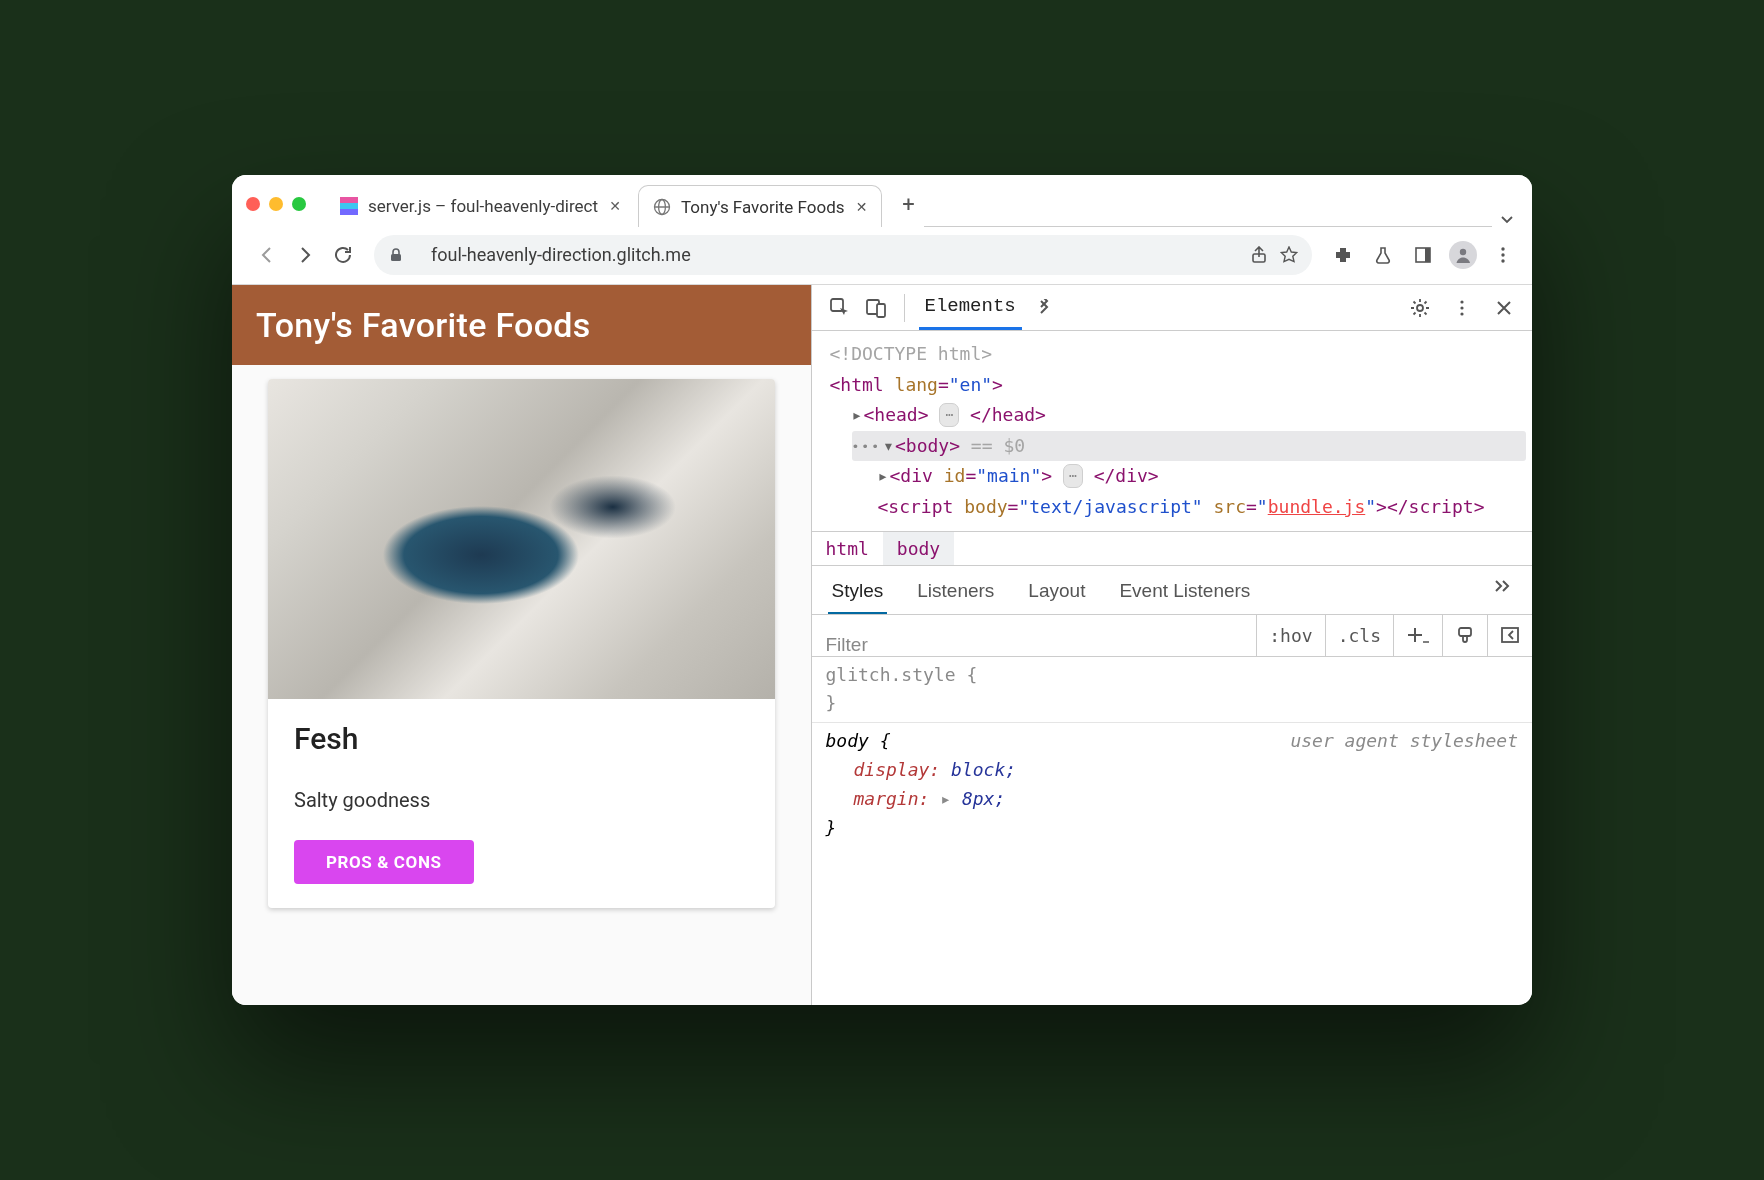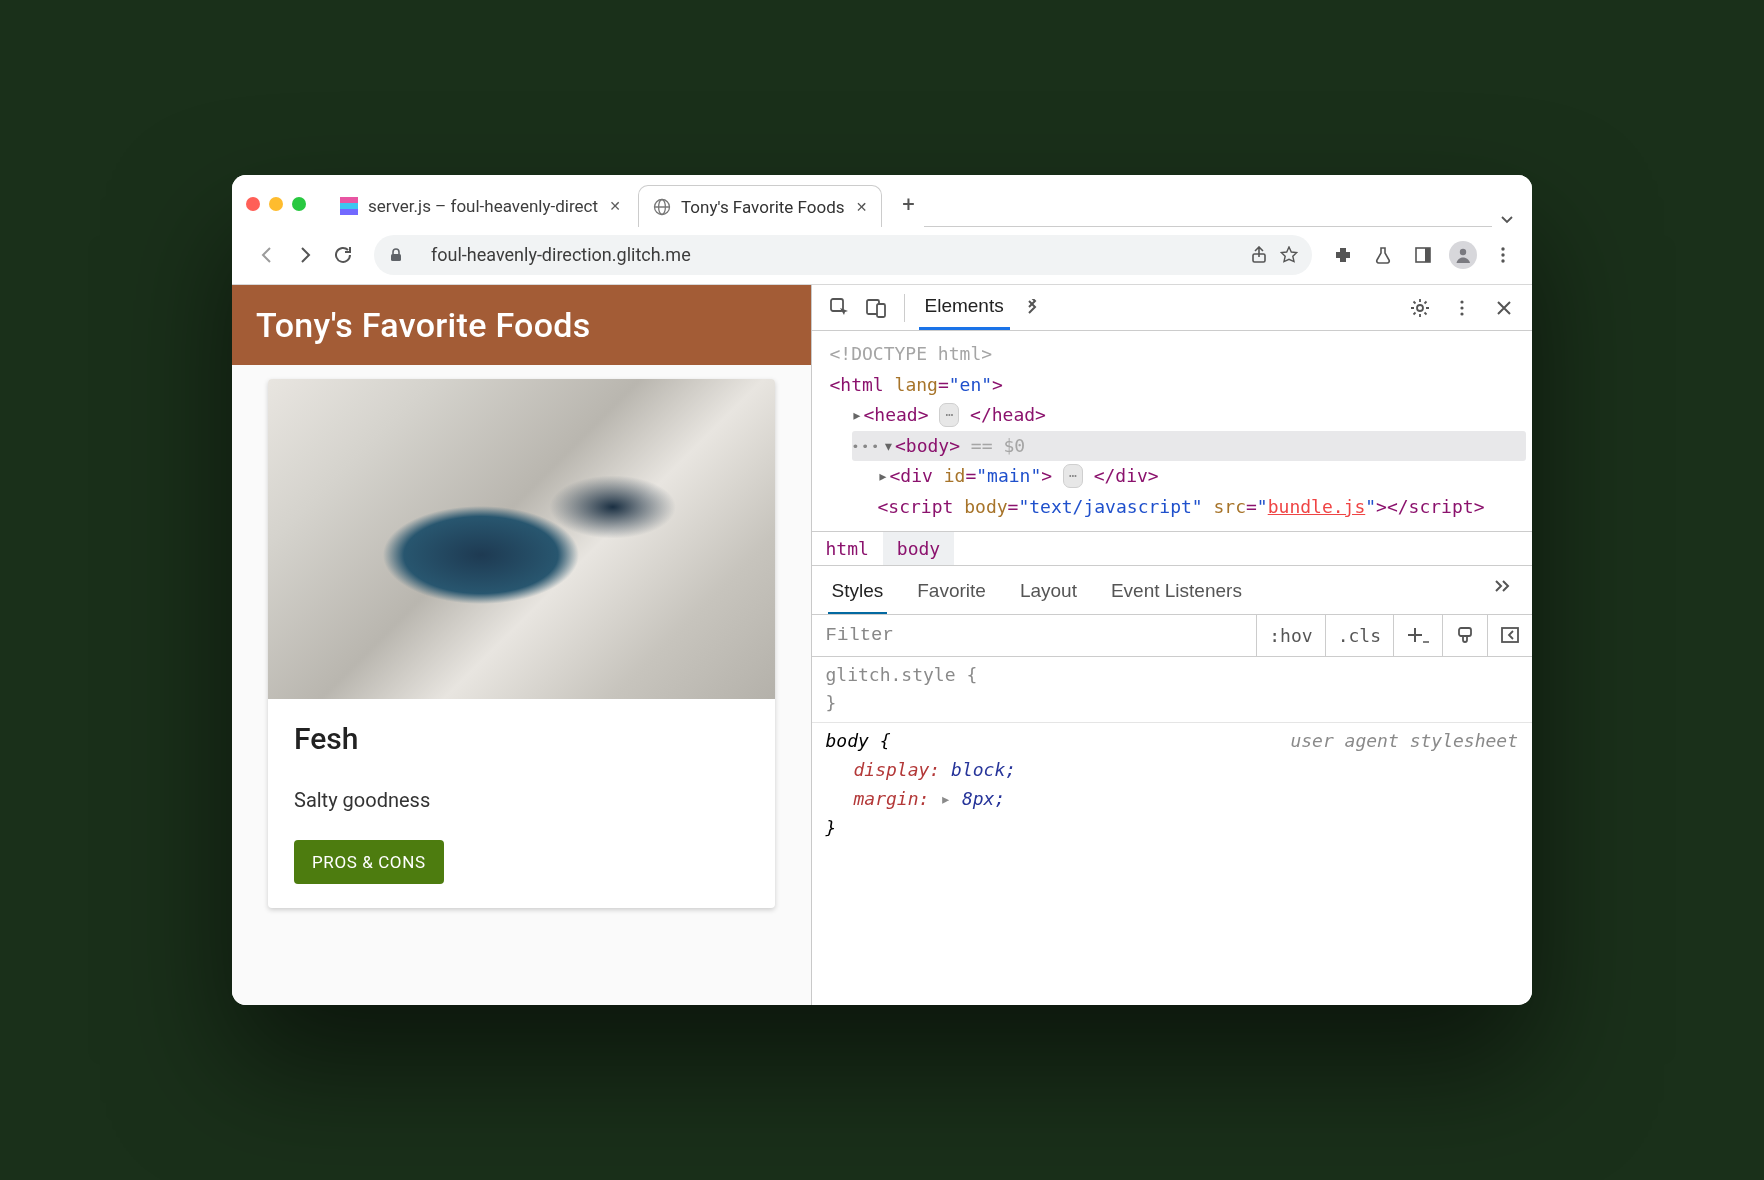--- a/index.html
+++ b/index.html
@@ -64,30 +64,30 @@
     background:
       radial-gradient(ellipse 140px 70px at 42% 55%, #1e3a52 0%, #28566f 55%, rgba(0,0,0,0) 70%),
       radial-gradient(ellipse 90px 45px at 68% 40%, #1a2f42 0%, rgba(0,0,0,0) 70%),
       linear-gradient(135deg,#e8e5e0 0%, #d5d3cd 20%, #b9b6af 45%, #e8e5e0 60%, #c7c4bd 80%, #b4b1aa 100%);
     position:relative;
   }
   .card-body { padding:22px 26px 24px; }
   .card-title { font-size:30px; color:#222; margin:0 0 32px; font-weight:500; }
   .card-text { font-size:20px; color:#333; margin:0 0 28px; }
   .card-btn {
-    display:inline-block; background:#4d7c0f; color:#fff;
-    padding:12px 18px; border-radius:4px; font-weight:400;
+    display:inline-block; background:#d946ef; color:#fff;
+    padding:12px 32px; border-radius:4px; font-weight:700;
     font-size:17px; letter-spacing:0.6px;
   }
 
   
   .devtools { flex:1; display:flex; flex-direction:column; border-left:1px solid #c9c9c9; font-family:ui-monospace, SFMono-Regular, Menlo, Consolas, monospace; background:#fff; }
   .dt-tabbar {
     display:flex; align-items:center; gap:8px; height:46px; padding:0 14px;
-    border-bottom:1px solid #ccc; font-family:Liberation Sans, sans-serif;
+    border-bottom:1px solid #ccc; font-family:Liberation Mono, monospace;
   }
   .dt-tabbar .ico { width:28px; height:28px; display:flex; align-items:center; justify-content:center; color:#555; }
   .dt-tab { font-size:19px; color:#555; padding:10px 6px; }
   .dt-tab.active { color:#222; border-bottom:3px solid #1a73e8; }
   .dt-tabbar .right { margin-left:auto; display:flex; align-items:center; gap:14px; }
   .dt-vsep { width:1px; height:28px; background:#ccc; margin:0 6px; }
 
   .dom {
     font-size:18px; line-height:1.7; padding:8px 6px 8px 10px; white-space:nowrap;
   }
@@ -116,21 +116,21 @@
     font-family:-apple-system, BlinkMacSystemFont, sans-serif; font-size:19px; color:#555;
   }
   .styles-tabs .stab { padding:8px 4px 10px; }
   .styles-tabs .stab.active { color:#222; border-bottom:2px solid #0369a1; }
   .styles-tabs .more { margin-left:auto; }
 
   .styles-toolbar {
     display:flex; align-items:center; border-bottom:1px solid #ccc;
     height:42px; font-size:18px; color:#555;
   }
-  .styles-toolbar .filter { flex:1; padding:0 14px; font-family:Liberation Mono, monospace; font-size:19px; color:#777; border-right:1px solid #ccc; height:100%; display:flex; align-items:center; }
+  .styles-toolbar .filter { flex:1; padding:0 14px; font-family:Liberation Sans, sans-serif; font-size:19px; color:#777; border-right:1px solid #ccc; height:100%; display:flex; align-items:flex-end; }
   .styles-toolbar .seg { padding:0 12px; border-right:1px solid #ccc; height:100%; display:flex; align-items:center; font-family:ui-monospace, Menlo, monospace; }
   .styles-toolbar .seg.last { border-right:none; }
 
   .styles-body { font-size:18px; padding:4px 14px 12px; line-height:1.6; }
   .styles-body .gray { color:#8a8a8a; }
   .styles-body .src { float:right; font-style:italic; color:#8a8a8a; }
   .styles-body .sel { font-style:italic; }
   .styles-body .prop { color:#b33838; font-style:italic; margin-left:28px; }
   .styles-body .val  { color:#27359a; font-style:italic; }
   .hr { border-top:1px solid #e5e5e5; margin:4px -14px; }
@@ -340,21 +340,21 @@
         </div>
       </div>
 
       <div class="breadcrumb">
         <div class="crumb">html</div>
         <div class="crumb active">body</div>
       </div>
 
       <div class="styles-tabs">
         <div class="stab active">Styles</div>
-        <div class="stab">Favorite</div>
+        <div class="stab">Listeners</div>
         <div class="stab">Layout</div>
         <div class="stab">Event Listeners</div>
         <div class="stab more">
           <svg width="18" height="12" viewBox="0 0 18 12">
               <path d="M2 2l5 5L2 12M9 2l5 5-5 5" fill="none" stroke="#555" stroke-width="2" transform="translate(0 -1)"></path>
             </svg>
         </div>
       </div>
 
       <div class="styles-toolbar">

